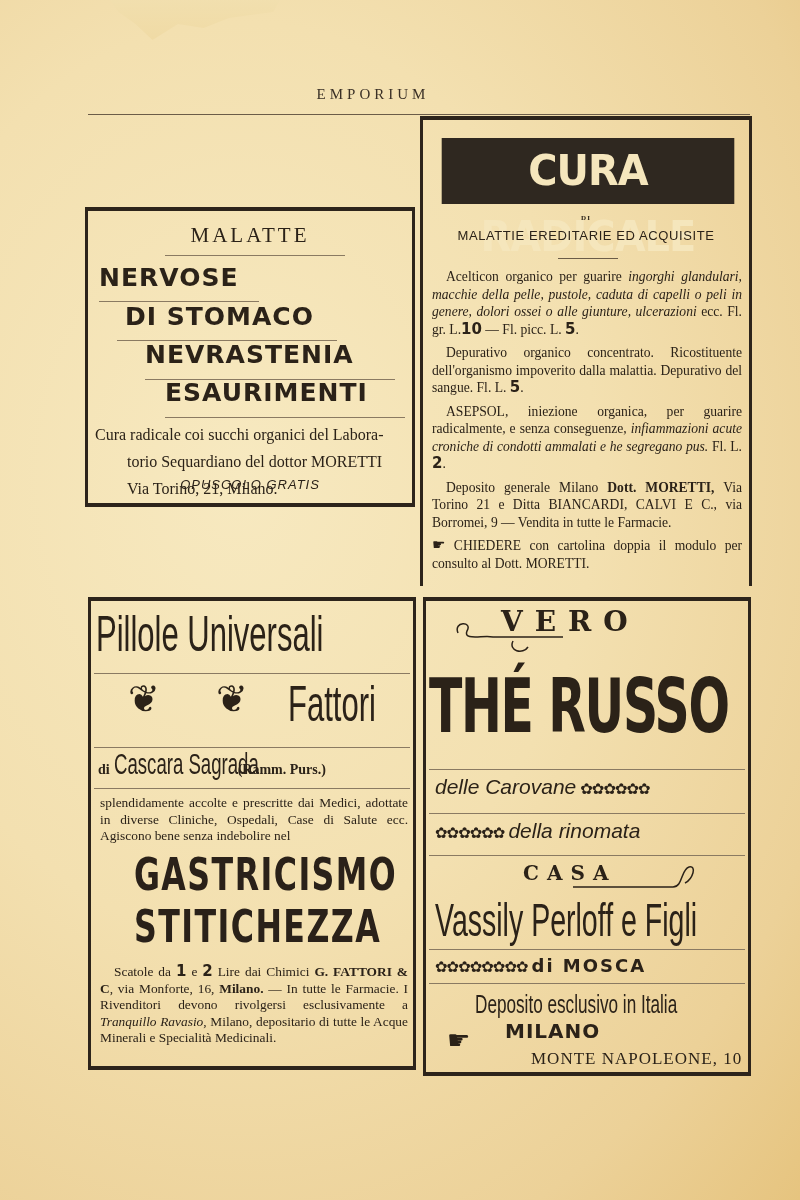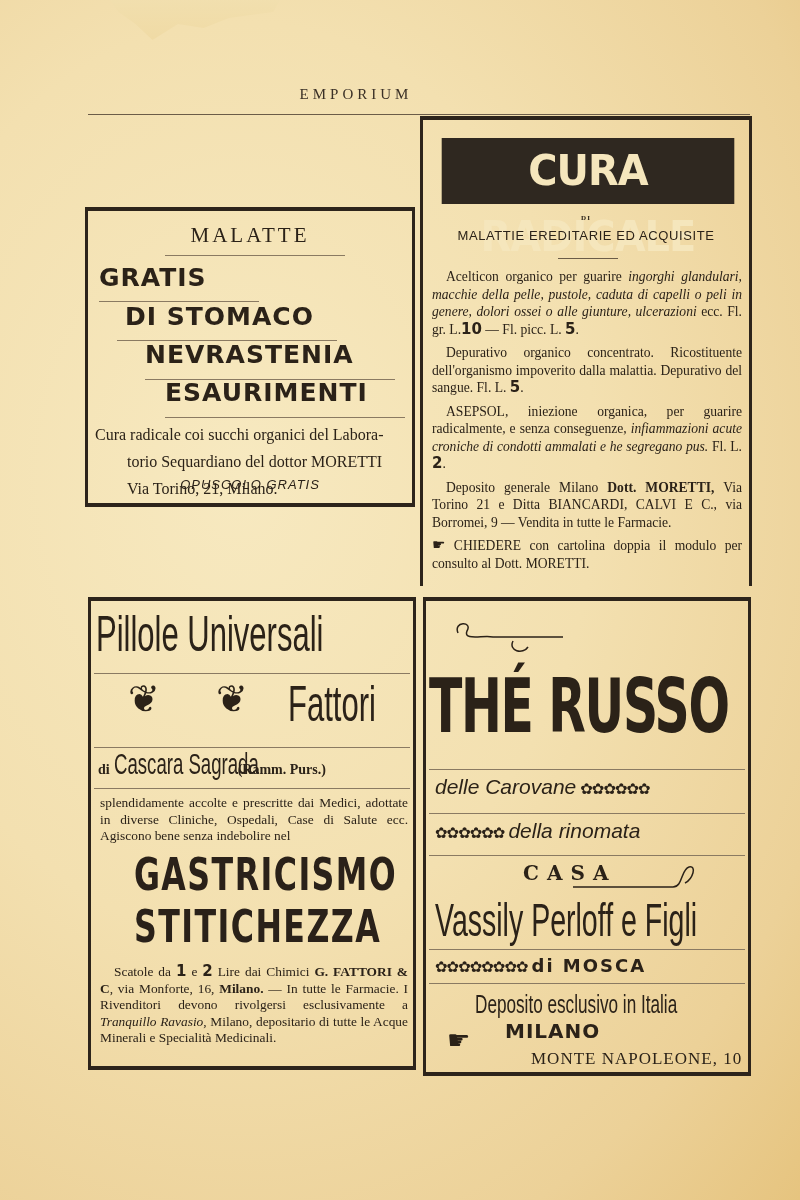--- a/index.html
+++ b/index.html
@@ -10,21 +10,21 @@
     font-family: "Liberation Serif", serif;
   }
   .tear {
     position:absolute; left:110px; top:0; width:170px; height:40px;
     background: linear-gradient(180deg, #f1dfae, #efd9a2);
     clip-path: polygon(0 0, 100% 0, 96% 30%, 70% 45%, 55% 70%, 40% 60%, 25% 100%, 15% 60%, 5% 30%);
     opacity:.8;
   }
   .masthead {
     position:absolute; left:0; width:712px; top:86px; text-align:center;
-    font-size:15px; letter-spacing:4px; color:#3a3026;
+    font-size:15px; letter-spacing:4px; color:#3a3026;padding-left:17px;
   }
   .rule { position:absolute; left:88px; top:114px; width:662px; height:1px; background:#6b5c48; }
 
   .box { position:absolute; box-sizing:border-box; }
   .frame-top, .frame-bottom { position:absolute; left:0; right:0; height:4px; background:#2d241b; }
   .frame-top { top:0; } .frame-bottom { bottom:0; }
   .frame-left, .frame-right { position:absolute; top:0; bottom:0; width:3px; background:#2d241b; }
   .frame-left { left:0; } .frame-right { right:0; }
 
   
@@ -72,21 +72,21 @@
 <div class="masthead">EMPORIUM</div>
 <div class="rule"></div>
 
 <div class="box" id="box1">
   <div class="frame-top"></div>
   <div class="frame-bottom"></div>
   <div class="frame-left"></div>
   <div class="frame-right"></div>
   <div class="hdr">MALATTE</div>
   <div class="hl" style="left:80px;width:180px;top:48px;"></div>
-  <div class="big" style="left:14px;top:56px;">GRATIS</div>
+  <div class="big" style="left:14px;top:56px;">NERVOSE</div>
   <div class="hl" style="left:14px;width:160px;top:94px;"></div>
   <div class="big" style="left:40px;top:95px;">DI STOMACO</div>
   <div class="hl" style="left:32px;width:220px;top:133px;"></div>
   <div class="big" style="left:60px;top:133px;">NEVRASTENIA</div>
   <div class="hl" style="left:60px;width:250px;top:172px;"></div>
   <div class="big" style="left:80px;top:171px;">ESAURIMENTI</div>
   <div class="hl" style="left:80px;width:240px;top:210px;"></div>
   <div class="p1">
     <span style="display:block">Cura radicale coi succhi organici del Labora-</span>
     <span class="ind">torio Sequardiano del dottor MORETTI</span>
@@ -139,20 +139,21 @@
 </div>
 
 <div class="box" id="box4">
   <div class="frame-top"></div>
   <div class="frame-bottom"></div>
   <div class="frame-left"></div>
   <div class="frame-right"></div>
   <svg class="flourish" style="left:30px;top:16px;" width="140" height="46">
     <path d="M5 20 C0 8,20 8,14 18 C10 28,30 22,40 24 L110 24 M60 28 C55 38,70 42,75 34" stroke="#2b2218" stroke-width="1.5" fill="none"></path>
   </svg>
+  <div style="position:absolute;left:78px;top:8px;font-family:'DejaVu Serif',serif;font-weight:bold;font-size:28px;letter-spacing:12px;">VERO</div>
   <div style="position:absolute;left:6px;top:66px;font-family:'DejaVu Sans',sans-serif;font-weight:bold;font-size:74px;transform:scaleX(0.66);transform-origin:left top;white-space:nowrap;letter-spacing:-2px;">THÉ RUSSO</div>
   <div class="hl" style="top:172px;"></div>
   <div style="position:absolute;left:12px;top:178px;white-space:nowrap;">
     <span class="ital" style="position:static;font-size:21px;">delle Carovane</span>
     <span class="flw">✿✿✿✿✿✿</span>
   </div>
   <div class="hl" style="top:216px;"></div>
   <div style="position:absolute;left:12px;top:222px;white-space:nowrap;">
     <span class="flw">✿✿✿✿✿✿</span>
     <span class="ital" style="position:static;font-size:21px;">della rinomata</span>

